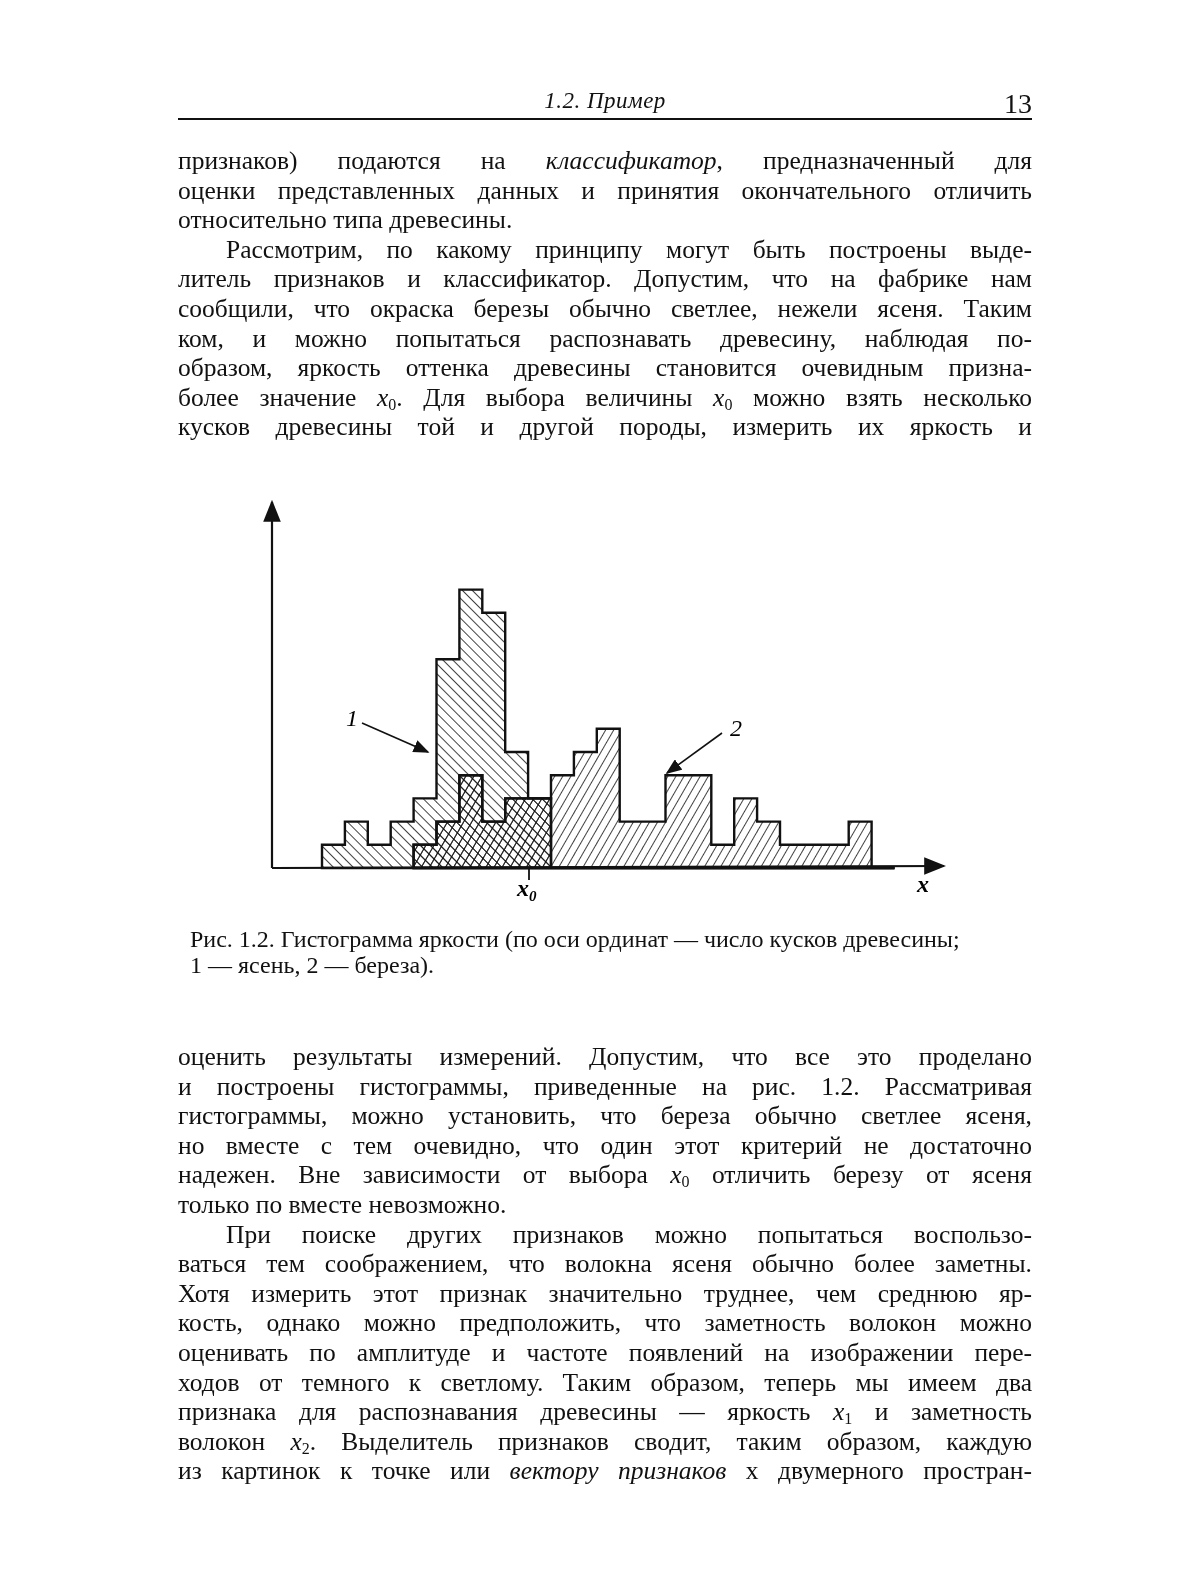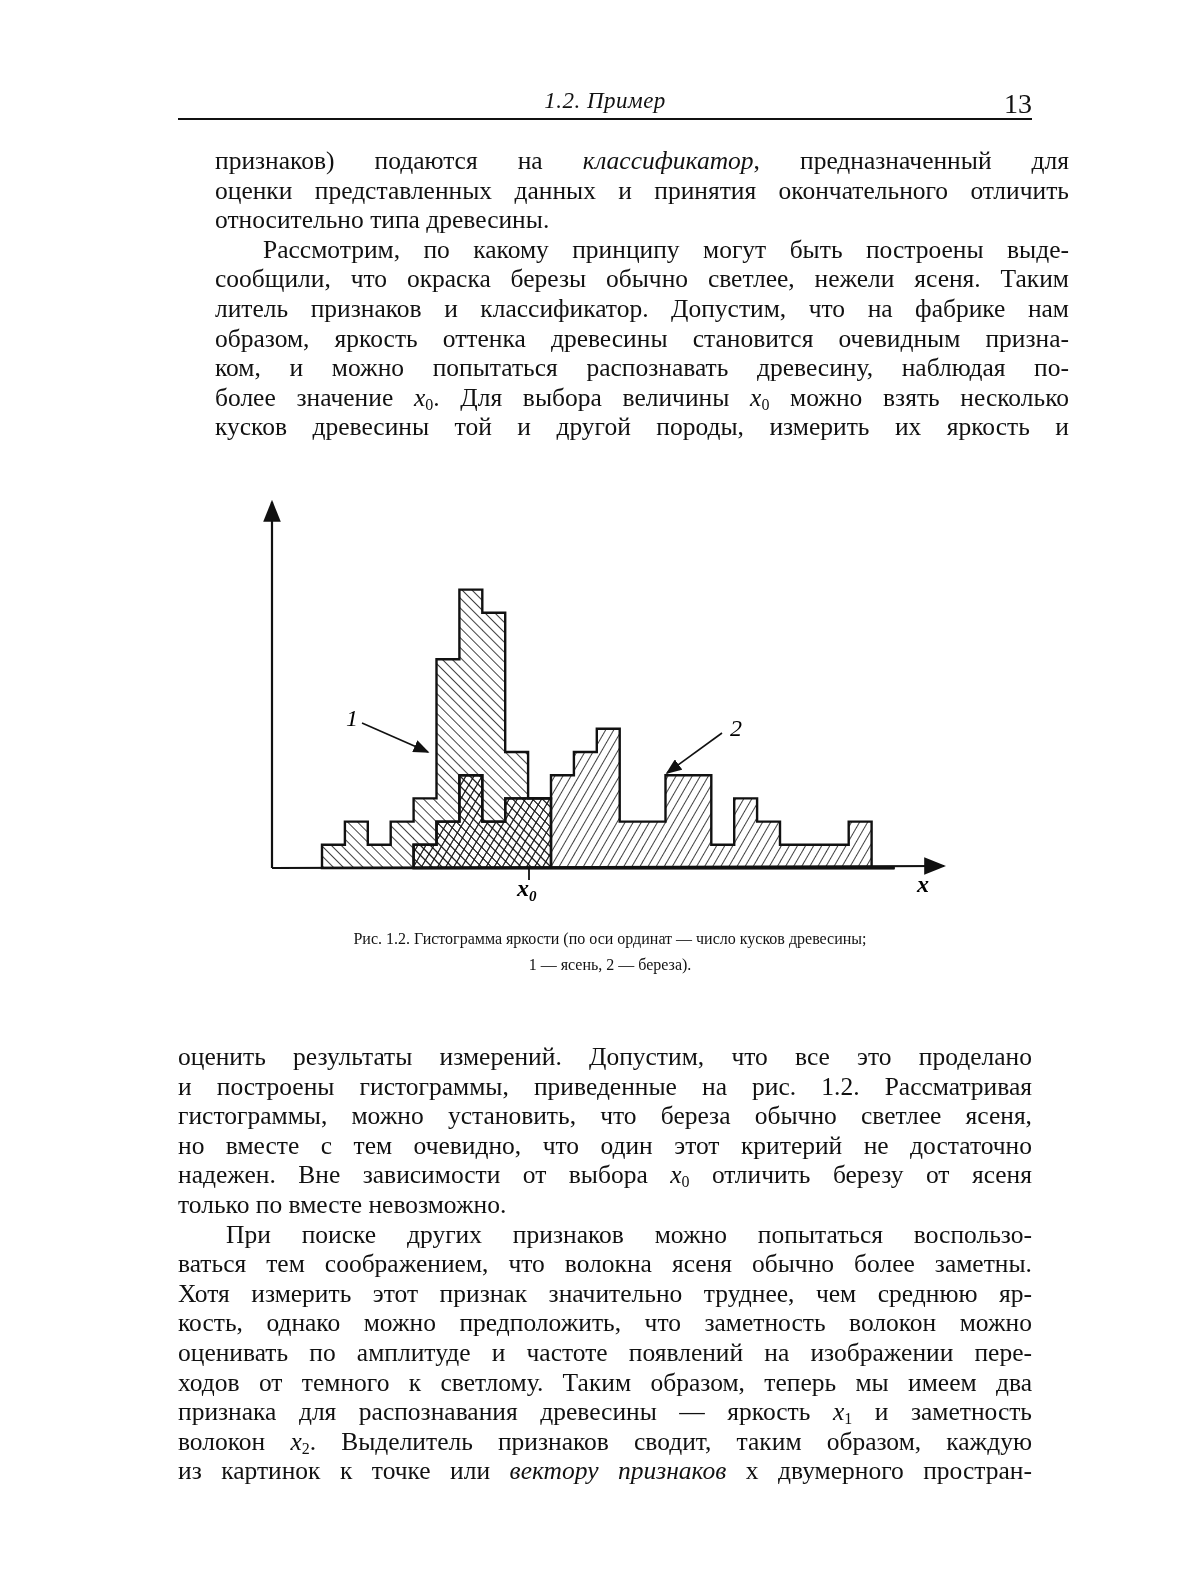--- a/index.html
+++ b/index.html
@@ -10,47 +10,47 @@
     font-family:"Liberation Serif", serif; font-style:italic; font-size:23px; letter-spacing:0.5px; }
   .header .pagenum { position:absolute; right:0; top:0; font-family:"Liberation Serif", serif; font-size:28px; }
   .header .rule { position:absolute; left:0; right:0; top:30px; height:0; border-top:2.5px solid #111; }
   .text { position:absolute; left:178px; width:854px; font-family:"Liberation Serif", serif;
     font-size:25.5px; line-height:29.6px; text-align:justify; }
   .line { display:block; white-space:nowrap; text-align:justify; text-align-last:justify; height:29.6px; }
   .line.last { text-align-last:left; }
   .indent { padding-left:48px; }
   .it { font-style:italic; }
   .sub { font-size:16px; vertical-align:-4px; }
-  .block1 { top:146px;margin-left:37px; }
+  .block1 { top:146px; }
   .block2 { top:1042px; }
   .figure { position:absolute; left:250px; top:490px; width:720px; height:420px; }
-  .caption { position:absolute; left:190px; width:840px; top:926px; text-align:center;
-    font-family:"Liberation Serif", serif; font-size:16px; line-height:26px; }
+  .caption { position:absolute; left:190px; width:840px; top:926px; 
+    font-family:"Liberation Serif", serif; font-size:24px; line-height:26px; }
   .lbl { font-family:"Liberation Serif", serif; font-style:italic; }
 </style>
 </head>
 <body>
 
 <div class="page">
 
   <div class="header">
     <span class="title">1.2. Пример</span>
     <span class="pagenum">13</span>
     <div class="rule"></div>
   </div>
 
   <div class="text block1">
     <span class="line"><span>признаков) подаются на </span><span class="it">классификатор</span><span>, предназначенный для</span></span>
     <span class="line">оценки представленных данных и принятия окончательного отличить</span>
     <span class="line last">относительно типа древесины.</span>
     <span class="line indent">Рассмотрим, по какому принципу могут быть построены выде-</span>
+    <span class="line">литель признаков и классификатор. Допустим, что на фабрике нам</span>
     <span class="line">сообщили, что окраска березы обычно светлее, нежели ясеня. Таким</span>
-    <span class="line">литель признаков и классификатор. Допустим, что на фабрике нам</span>
+    <span class="line">ком, и можно попытаться распознавать древесину, наблюдая по-</span>
     <span class="line">образом, яркость оттенка древесины становится очевидным призна-</span>
-    <span class="line">ком, и можно попытаться распознавать древесину, наблюдая по-</span>
     <span class="line"><span>более значение </span><span class="it">x</span><span class="sub">0</span><span>. Для выбора величины </span><span class="it">x</span><span class="sub">0</span><span> можно взять несколько</span></span>
     <span class="line">кусков древесины той и другой породы, измерить их яркость и</span>
   </div>
 
   <div class="figure">
     <svg id="hist" width="720" height="420" viewBox="250 490 720 420" xmlns="http://www.w3.org/2000/svg">
       <defs>
         <pattern id="hatchBack" patternUnits="userSpaceOnUse" width="7" height="7" patternTransform="rotate(-45)">
           <line x1="0" y1="0" x2="0" y2="7" stroke="#111" stroke-width="1.6"></line>
         </pattern>

